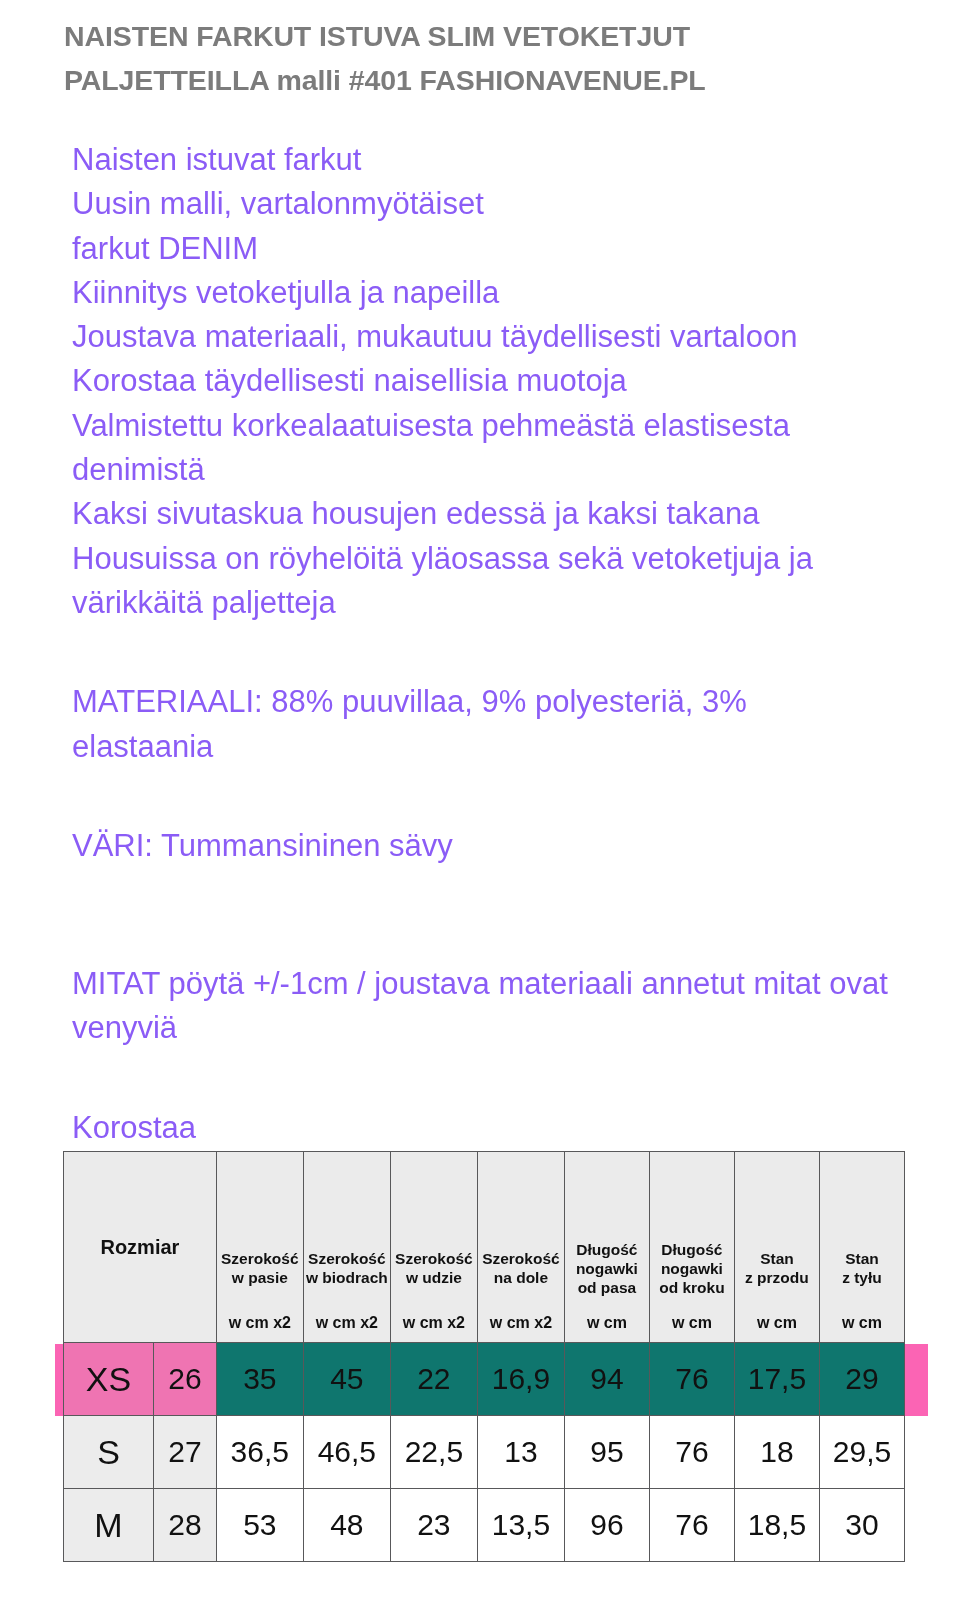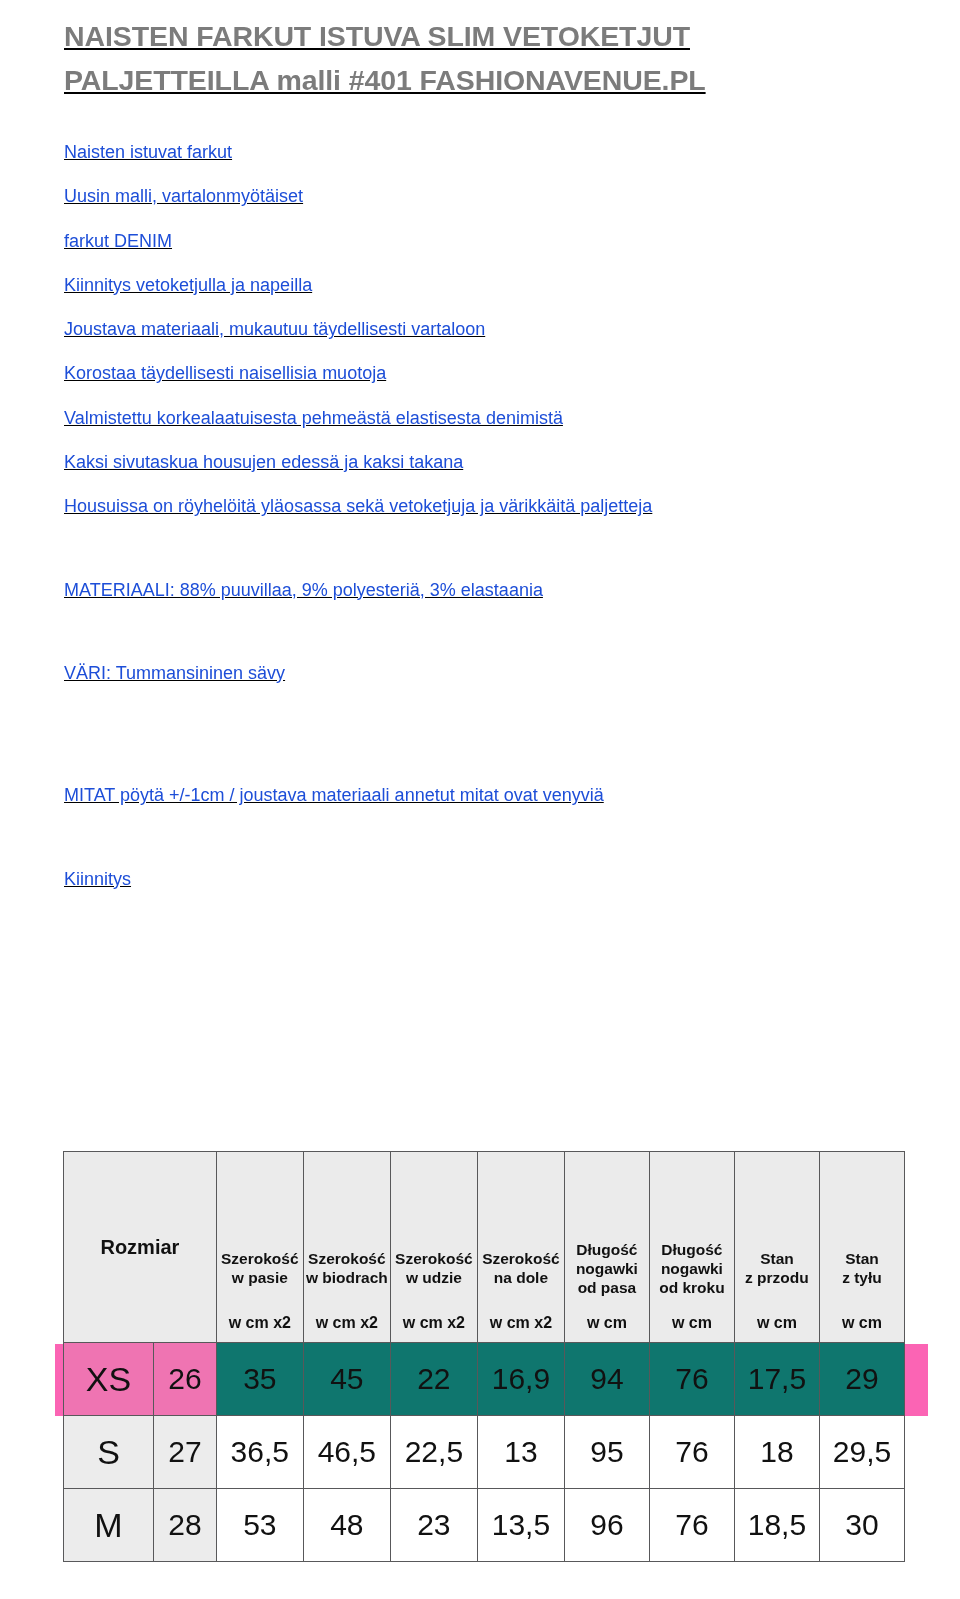--- a/index.html
+++ b/index.html
@@ -18,37 +18,36 @@
     position: relative;
     width: 960px;
     height: 1599px;
     background: #ffffff;
   }
 
   
   .content {
     padding: 14px 62px 0 64px;
     box-sizing: border-box;
-    text-decoration: underline;
   }
   .product-title {
     color: #7c7c7c;
     font-size: 28.5px;
     font-weight: bold;
     line-height: 44px;
     letter-spacing: -0.1px;
     margin: 0 0 6px 0;
     max-width: 730px;
   }
   .desc-block {
-    color: #1d4ed8;
-    font-size: 18px;
+    color: #8b5cf6;
+    font-size: 31px;
     line-height: 44.3px;
     font-weight: 400;
-    margin: 0;
+    margin: 8px;
     max-width: 840px;
     white-space: pre-line;
   }
   .desc-spacer {
     height: 39px;
   }
   .title-spacer {
     height: 22px;
   }
 
@@ -179,21 +178,21 @@
 
     <div class="desc-spacer"></div>
 
 
     <div class="desc-spacer"></div>
 
     <p class="desc-block">MITAT pöytä +/-1cm / joustava materiaali annetut mitat ovat venyviä</p>
 
     <div class="desc-spacer"></div>
 
-    <p class="desc-block">Kiinnitys</p>
+    <p class="desc-block">Korostaa</p>
   </div>
 
   <div class="table-wrap">
     <div class="hl-band"></div>
 
     <table class="size-chart">
       <colgroup>
         <col class="c-letter">
         <col class="c-num">
         <col class="c-data-w">

